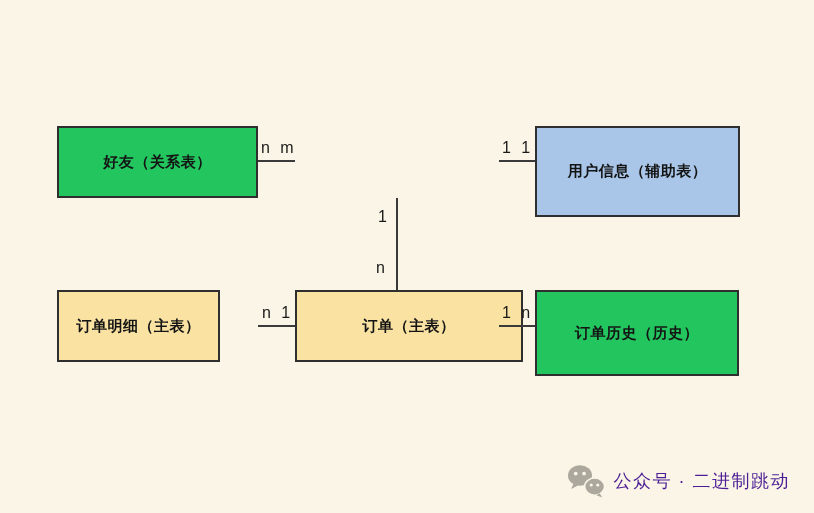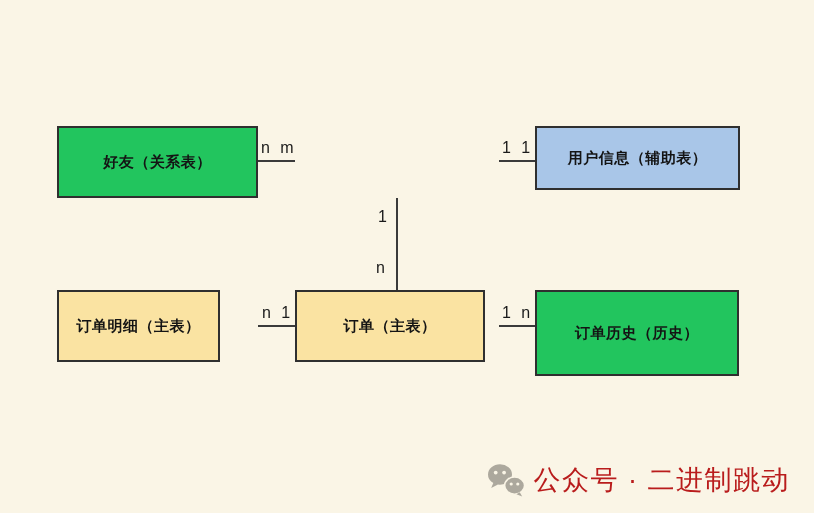--- a/index.html
+++ b/index.html
@@ -46,23 +46,23 @@
     position: absolute;
     font-size: 16px;
     color: #1A1A1A;
     word-spacing: 6px;
     white-space: nowrap;
   }
 
   
   #node-friends       { left: 57px;  top: 126px; width: 201px; height: 72px; }
   #node-user-account  { left: 295px; top: 126px; width: 204px; height: 72px; }
-  #node-user-info     { left: 535px; top: 126px; width: 205px; height: 64px; }
+  #node-user-info     { left: 535px; top: 126px; width: 205px; height: 91px; }
   #node-order-detail  { left: 57px;  top: 290px; width: 163px; height: 72px; }
-  #node-order         { left: 295px; top: 290px; width: 190px; height: 72px; }
+  #node-order         { left: 295px; top: 290px; width: 228px; height: 72px; }
   #node-order-history { left: 535px; top: 290px; width: 204px; height: 86px; }
 
   
   #edge-friends-account { left: 258px; top: 160px; width: 37px; }
   #edge-account-info    { left: 499px; top: 160px; width: 36px; }
   #edge-account-order   { left: 396px; top: 198px; height: 92px; }
   #edge-detail-order    { left: 258px; top: 325px; width: 37px; }
   #edge-order-history   { left: 499px; top: 325px; width: 36px; }
 
   
@@ -73,22 +73,22 @@
   #elabel-n1       { left: 262px; top: 304px; }
   #elabel-1n       { left: 502px; top: 304px; text-align: center; }
 
   .watermark {
     position: absolute;
     right: 24px;
     bottom: 15px;
     display: flex;
     align-items: center;
     gap: 9px;
-    color: #b91c1c;
-    font-size: 27px;
+    color: #4c1d95;
+    font-size: 18px;
     letter-spacing: 1.5px;
     white-space: nowrap;
   }
   .watermark svg { display: block; }
 </style>
 </head>
 <body>
 
 <div class="canvas">
 

